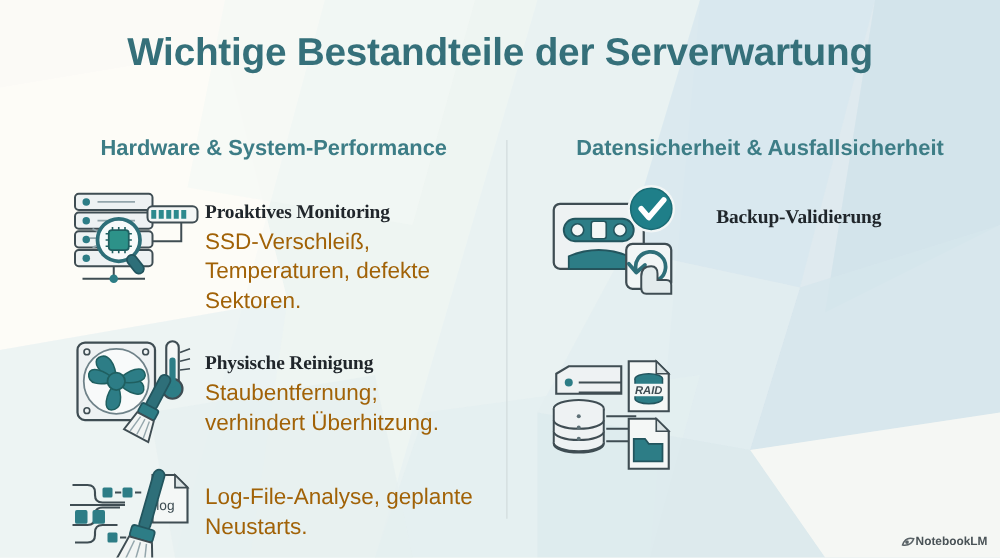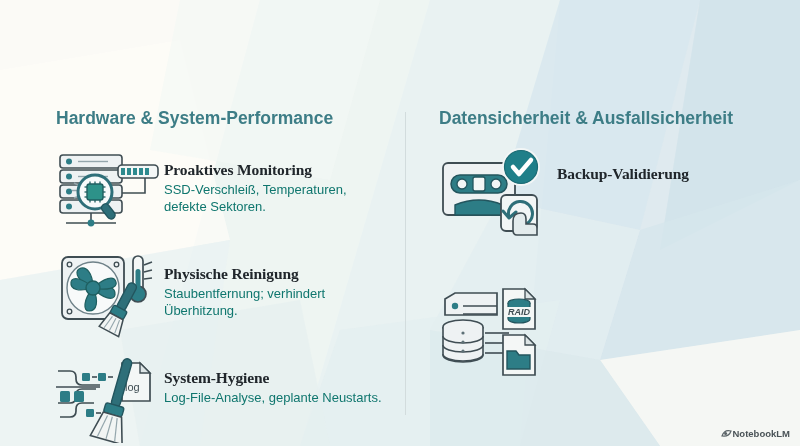--- a/index.html
+++ b/index.html
@@ -18,43 +18,43 @@
     color:#35707a;
   }
 
   
   .col{position:absolute;top:108px;}
   .col-left{left:52px;width:330px;}
   .col-right{left:437px;width:340px;}
 
   .col-head{
     font-size:17.5px;font-weight:bold;color:#3d7d86;
-    margin:0 0 14px 0;white-space:nowrap;
+    margin:0 0 14px 0;white-space:nowrap;text-align:center;
   }
   .col-left .col-head{padding-left:4px;}
   .col-right .col-head{padding-left:2px;}
 
   .divider{
     position:absolute;left:405px;top:112px;width:1px;height:303px;
     background:#d2dcdd;
   }
 
   
   .item{position:relative;display:flex;align-items:flex-start;margin-bottom:14px;}
   .item .ico{flex:0 0 auto;width:112px;height:92px;position:relative;}
   .item .txt{flex:1 1 auto;padding-top:18px;}
   .item-title{
     font-size:15.5px;font-weight:bold;color:#20262b;margin:0 0 3px 0;
     letter-spacing:-0.1px;white-space:nowrap;font-family:Liberation Serif, serif;
   }
   .item-desc{
-    font-size:13px;color:#0f766e;line-height:1.30;margin:0;
+    font-size:18px;color:#a16207;line-height:1.30;margin:0;
   }
   .col-left .item{margin-bottom:12px;}
-  .col-right .item{margin-bottom:44px;}
+  .col-right .item{margin-bottom:44px;gap:16px;}
   .col-right .item .txt{padding-top:22px;}
   .col-right .item .ico{width:120px;height:96px;font-style:italic;}
 
   
   .watermark{
     position:absolute;right:10px;bottom:7px;
     display:flex;align-items:center;gap:0;
     font-size:9.5px;color:#4a5357;font-weight:bold;
   }
   .watermark svg{display:block;}
@@ -76,20 +76,21 @@
     <polygon points="500,200 640,230 600,360 430,330" fill="#e2eef0" opacity="0.75"></polygon>
     <polygon points="300,446 520,446 560,300 340,330" fill="#e4eff0" opacity="0.8"></polygon>
     <polygon points="0,70 180,40 230,240 0,280" fill="#fdfcf8" opacity="0.7"></polygon>
     <polygon points="0,280 230,240 200,446 0,446" fill="#eaf2f3" opacity="0.8"></polygon>
     <polygon points="140,446 330,446 300,300 120,330" fill="#e6eff0" opacity="0.7"></polygon>
     <polygon points="600,360 800,330 800,446 660,446" fill="#f7f8f4" opacity="0.9"></polygon>
     <polygon points="430,330 600,360 660,446 430,446" fill="#dbe9ed" opacity="0.7"></polygon>
     <polygon points="180,0 380,0 330,180 150,150" fill="#f4f8f5" opacity="0.6"></polygon>
   </svg>
 
+  <div class="title">Wichtige Bestandteile der Serverwartung</div>
 
   <div class="divider"></div>
 
   <div class="col col-left">
     <div class="col-head">Hardware &amp; System-Performance</div>
 
     <div class="item">
       <div class="ico">
         <svg viewBox="0 0 112 92" width="112" height="92">
           <g stroke="#3f4d53" stroke-width="1.6" fill="#eef2f3">
@@ -231,21 +232,20 @@
             <path d="M52 64 L46 90 L79 90 L71 64 Z" fill="#f2f5f4" stroke="#3f4d53" stroke-width="1.6"></path>
             <g stroke="#94a6ac" stroke-width="1.2">
               <line x1="57" y1="66" x2="53" y2="89"></line>
                 <line x1="62" y1="66" x2="62" y2="89"></line>
               <line x1="67" y1="66" x2="71" y2="89"></line>
             </g>
           </g>
         </svg>
       </div>
       <div class="txt">
-        <p class="item-title">System-Hygiene</p>
         <p class="item-desc">Log-File-Analyse, geplante Neustarts.</p>
       </div>
     </div>
   </div>
 
   <div class="col col-right">
     <div class="col-head">Datensicherheit &amp; Ausfallsicherheit</div>
 
     <div class="item">
       <div class="ico">

